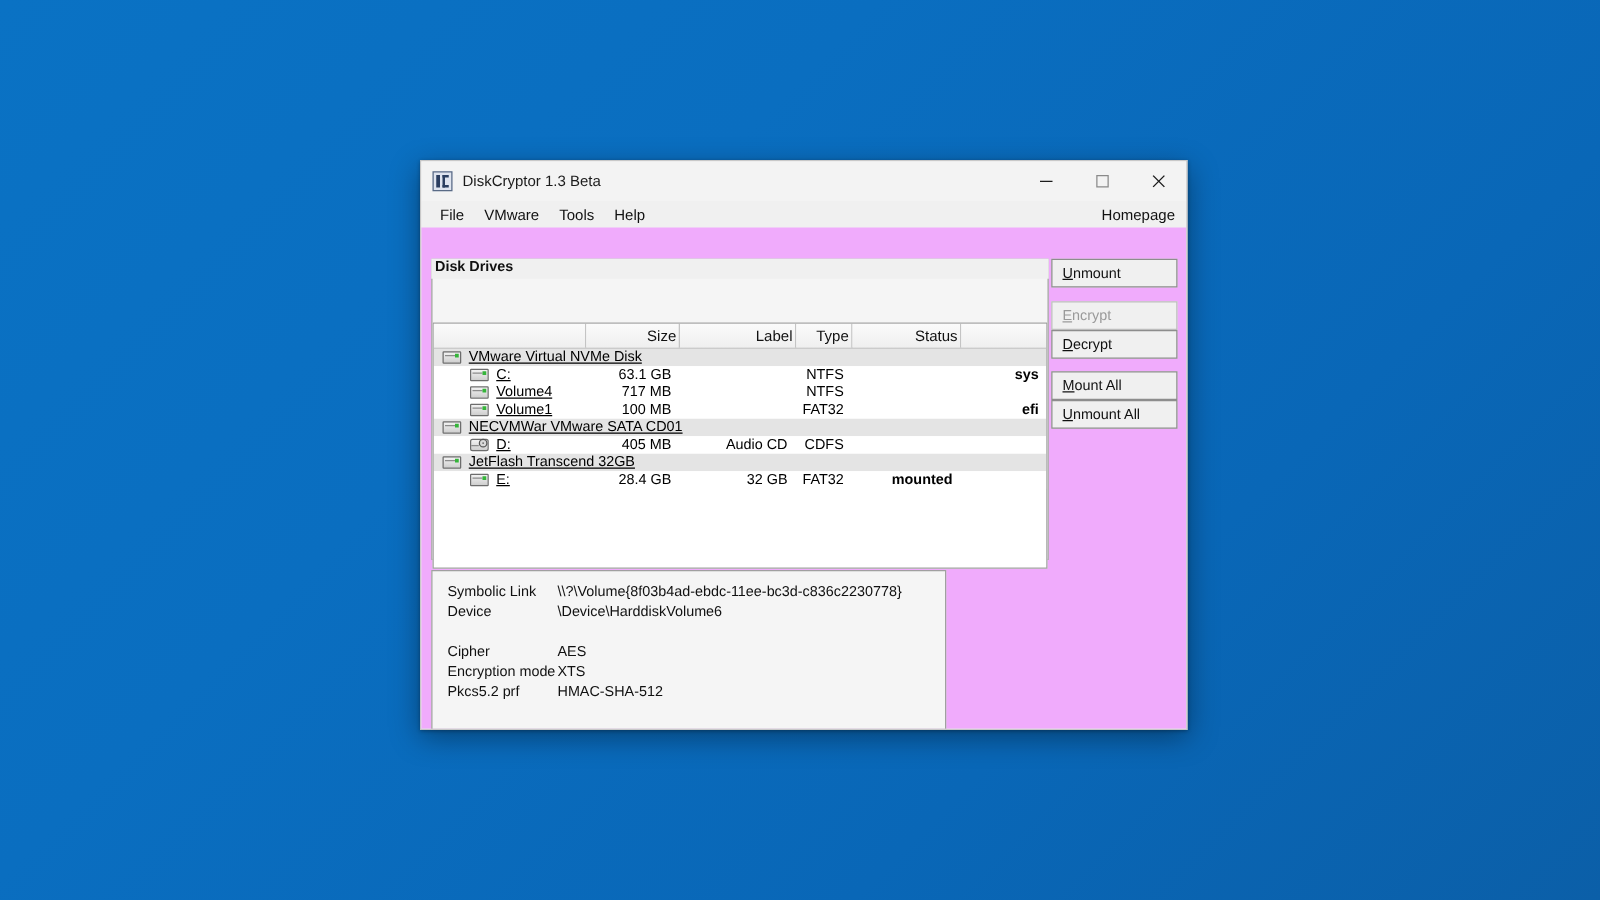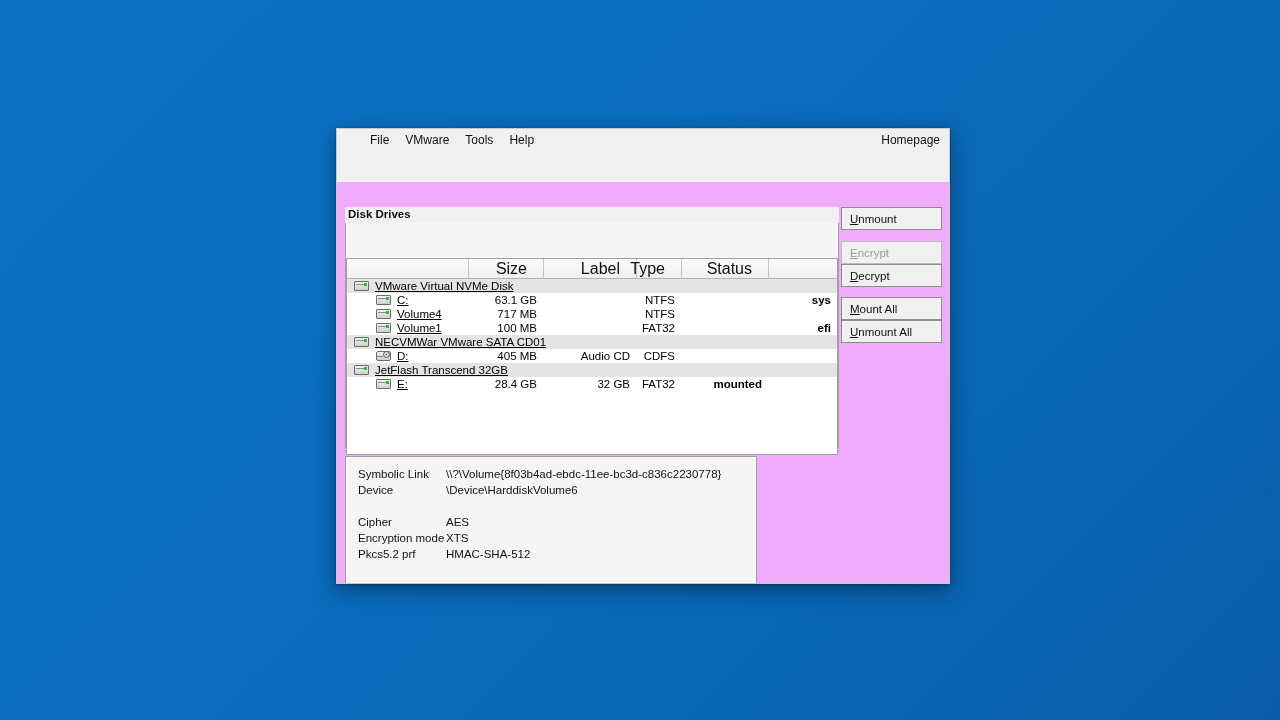--- a/index.html
+++ b/index.html
@@ -78,21 +78,21 @@
     color: #1b1b1b;
   }
   .wbtn svg { display: block; }
 
   
   #menubar {
     height: 21px;
     background: #f0f0f0;
     display: flex;
     align-items: center;
-    padding-left: 25px;
+    padding-left: 7px;
     font-size: 12px;
     color: #111;
     position: relative;
     text-align: center;
   }
   .menu-item { padding: 0 8px; white-space: nowrap; }
   #homepage-link {
     position: absolute;
     right: 9px;
     font-size: 12px;
@@ -146,26 +146,26 @@
   #lv-header {
     display: flex;
     height: 20px;
     background: #f0f0f0;
     border-bottom: 1px solid #b4b4b4;
     box-sizing: border-box;
   }
   .lv-col {
     box-sizing: border-box;
     border-right: 1px solid #c4c4c4;
-    font-size: 16px;
+    font-size: 12px;
     color: #111;
     display: flex;
     align-items: center;
     justify-content: flex-end;
-    padding-right: 16px;
+    padding-right: 2px;
     height: 19px;
     background: linear-gradient(#fbfbfb, #efefef);
   }
   .lv-col:last-child { border-right: 0; }
 
   .lv-body { position: relative; }
   .lv-row {
     display: flex;
     height: 14px;
     align-items: center;
@@ -276,20 +276,46 @@
   }
   .btn.disabled { color: #9a9a9a; border-color: #bdbdbd; }
   .btn.gap-top { margin-top: 11px; }
   .btn.gap-top2 { margin-top: 10px; }
 </style>
 </head>
 <body>
 
 <div id="app-window">
 
+  <div id="titlebar">
+    <div id="app-icon">
+      <div class="ic-bg"></div>
+      <div class="ic-bar"></div>
+      <div class="ic-c"></div>
+    </div>
+    <div id="window-title">DiskCryptor 1.3 Beta</div>
+    <div class="wctrls">
+      <div class="wbtn">
+        <svg width="12" height="12" viewBox="0 0 12 12">
+            <line x1="1" y1="6" x2="11" y2="6" stroke="#1b1b1b" stroke-width="1"></line>
+          </svg>
+      </div>
+      <div class="wbtn">
+        <svg width="12" height="12" viewBox="0 0 12 12">
+            <rect x="1.5" y="1.5" width="9" height="9" fill="none" stroke="#8a8a8a" stroke-width="1"></rect>
+          </svg>
+      </div>
+      <div class="wbtn">
+        <svg width="12" height="12" viewBox="0 0 12 12">
+            <line x1="1.5" y1="1.5" x2="10.5" y2="10.5" stroke="#1b1b1b" stroke-width="1.1"></line>
+            <line x1="10.5" y1="1.5" x2="1.5" y2="10.5" stroke="#1b1b1b" stroke-width="1.1"></line>
+          </svg>
+      </div>
+    </div>
+  </div>
 
   <div id="menubar">
     <div class="menu-item">File</div>
     <div class="menu-item">VMware</div>
     <div class="menu-item">Tools</div>
     <div class="menu-item">Help</div>
     <div id="homepage-link">Homepage</div>
   </div>
 
   <div id="client">

